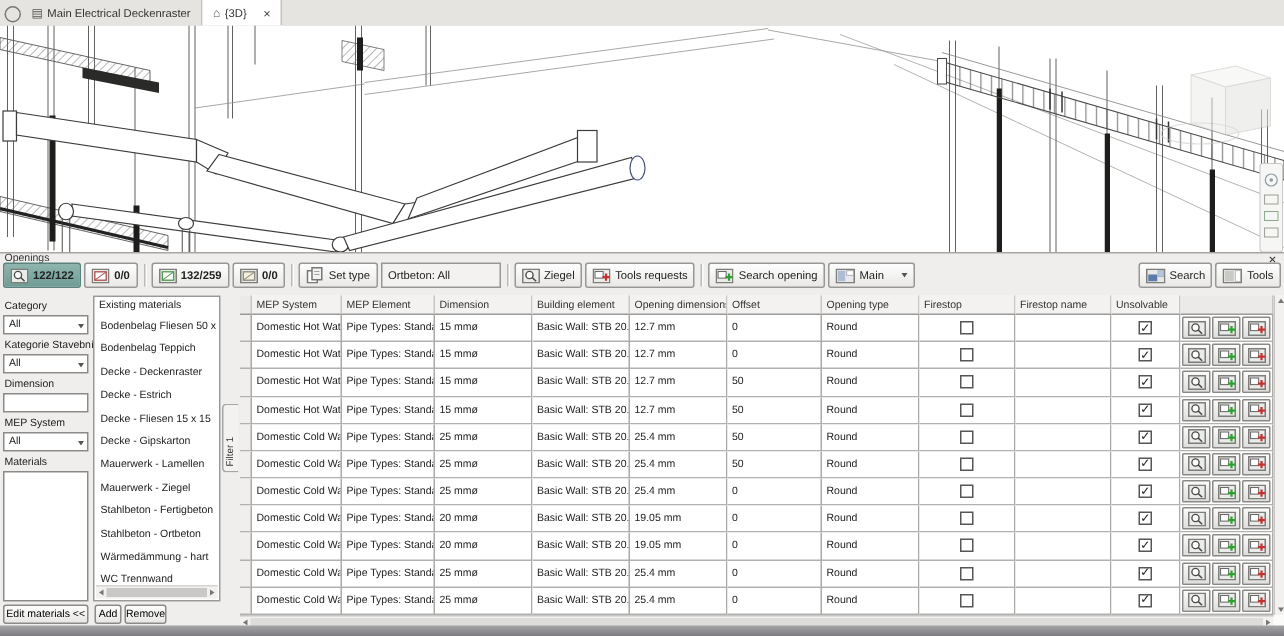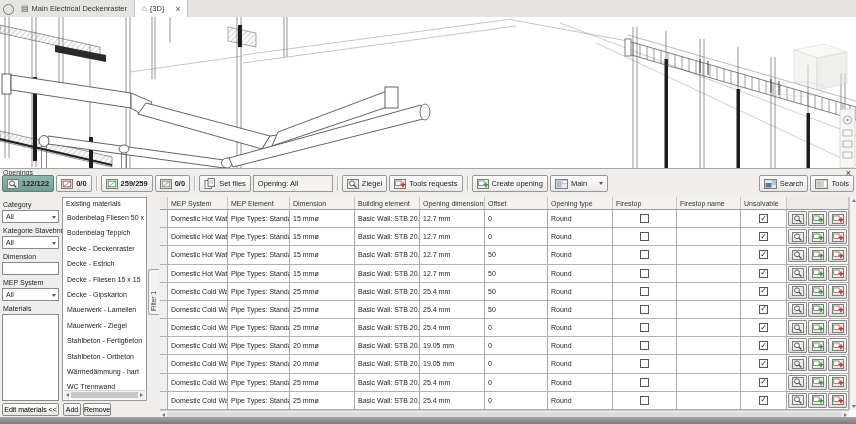--- a/index.html
+++ b/index.html
@@ -252,21 +252,21 @@
         </button>
       <span class="sep"></span>
       <button class="tbtn">
         <span class="tico">
             <svg width="12" height="10" viewBox="0 0 12 10">
               <rect x="0.5" y="0.5" width="11" height="9" fill="#e9ece8" stroke="#7d7d7a"></rect>
               <rect x="2.2" y="2.2" width="7.6" height="5.6" fill="#fff" stroke="#4f9a4f" stroke-width="0.9"></rect>
               <line x1="2.2" y1="7.8" x2="9.8" y2="2.2" stroke="#4f9a4f" stroke-width="0.7"></line>
             </svg>
           </span>
-        <b>259/259</b>
+        <b>132/259</b>
         </button>
       <button class="tbtn">
         <span class="tico">
             <svg width="12" height="10" viewBox="0 0 12 10">
               <rect x="0.5" y="0.5" width="11" height="9" fill="#e9ece8" stroke="#7d7d7a"></rect>
               <rect x="2.2" y="2.2" width="7.6" height="5.6" fill="#f4efd8" stroke="#8a8a82" stroke-width="0.9"></rect>
               <line x1="2.2" y1="7.8" x2="9.8" y2="2.2" stroke="#8a8a82" stroke-width="0.7"></line>
             </svg>
           </span>
         <b>0/0</b>
@@ -274,24 +274,24 @@
       <span class="sep"></span>
       <button class="tbtn">
         <span class="tico">
             <svg width="12" height="11" viewBox="0 0 12 11">
               <rect x="1" y="2.5" width="6.5" height="8" fill="#fff" stroke="#777"></rect>
               <rect x="4" y="0.5" width="6.5" height="8" fill="#f2f2ef" stroke="#777"></rect>
               <line x1="5.5" y1="3" x2="9" y2="3" stroke="#999" stroke-width="0.6"></line>
               <line x1="5.5" y1="5" x2="9" y2="5" stroke="#999" stroke-width="0.6"></line>
             </svg>
           </span>
-        <span>Set files</span>
+        <span>Set type</span>
         </button>
       <div class="catbox">
-        <span>Opening: All</span>
+        <span>Ortbeton: All</span>
         </div>
       <span class="sep"></span>
       <button class="tbtn">
         <span class="tico">
             <svg width="12" height="10" viewBox="0 0 12 10">
               <rect x="0.5" y="0.5" width="11" height="9" fill="#e9ece8" stroke="#7d7d7a"></rect>
               <circle cx="5" cy="4.3" r="2.4" fill="#fff" stroke="#4a4a48" stroke-width="0.9"></circle>
               <line x1="6.8" y1="6" x2="9.4" y2="8.5" stroke="#4a4a48" stroke-width="1.1"></line>
             </svg>
           </span>
@@ -309,21 +309,21 @@
         </button>
       <span class="sep"></span>
       <button class="tbtn">
         <span class="tico">
             <svg width="12" height="10" viewBox="0 0 12 10">
               <rect x="0.5" y="0.5" width="11" height="9" fill="#e9ece8" stroke="#7d7d7a"></rect>
               <rect x="1.7" y="2" width="5.4" height="4.4" fill="#fff" stroke="#6a6a68" stroke-width="0.7"></rect>
               <path d="M9 3.4 V8.2 M6.6 5.8 H11.4" stroke="#2fa02f" stroke-width="1.5"></path>
             </svg>
           </span>
-        <span>Create opening</span>
+        <span>Search opening</span>
         </button>
       <button class="tbtn">
         <span class="tico">
             <svg width="13" height="10" viewBox="0 0 13 10">
               <rect x="0.5" y="0.5" width="12" height="9" fill="#e7e9ee" stroke="#7d7d7a"></rect>
               <rect x="1.5" y="1.5" width="5" height="7" fill="#aebdd4"></rect>
               <rect x="7.5" y="1.5" width="4.5" height="3" fill="#fff" stroke="#999" stroke-width="0.5"></rect>
             </svg>
           </span>
         <span>Main</span>

